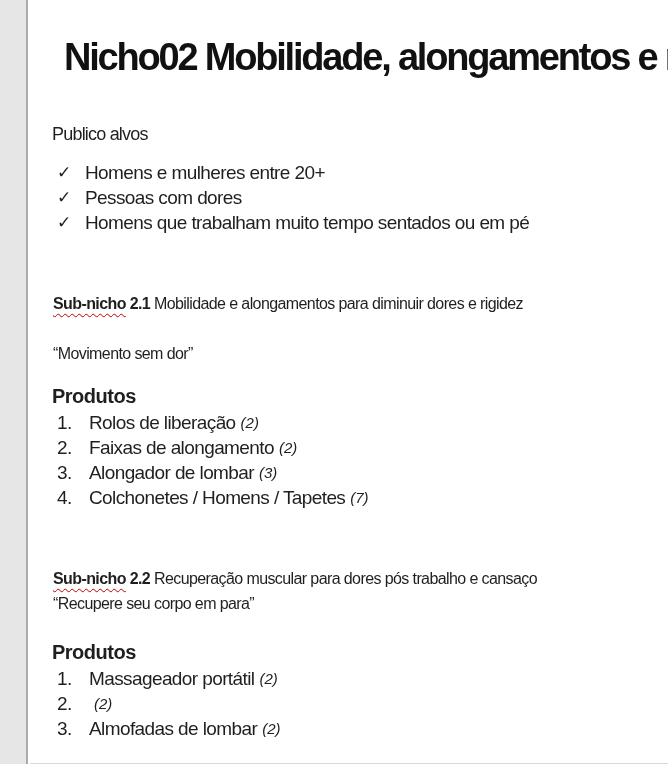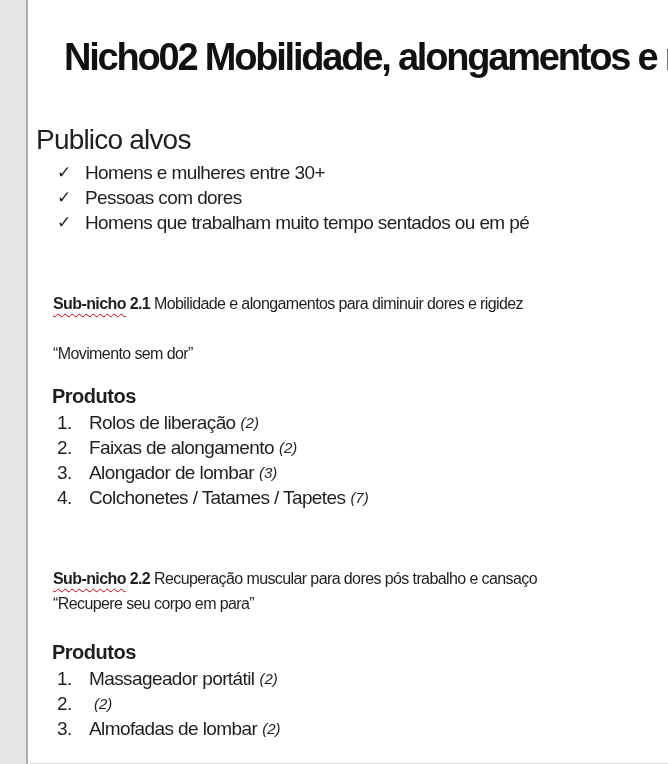--- a/index.html
+++ b/index.html
@@ -21,22 +21,22 @@
   .doc-page{
     position:absolute;left:30px;top:0;right:0;bottom:0;background:#ffffff;
   }
   .doc-title{
     position:absolute;left:34px;top:36px;margin:0;
     font-size:38px;font-weight:700;letter-spacing:-2.2px;
     white-space:nowrap;overflow:hidden;max-width:604px;
     color:#111111;
   }
   .audience-heading{
-    position:absolute;left:6px;top:124px;margin:0;
-    font-size:28px;font-weight:400;letter-spacing:-0.8px;
+    position:absolute;left:22px;top:124px;margin:0;
+    font-size:18px;font-weight:400;letter-spacing:-0.8px;
     white-space:nowrap;
   }
   .check-list{
     position:absolute;left:27px;top:160px;
     font-size:19px;letter-spacing:-0.6px;line-height:25px;
   }
   .check-row{display:flex;white-space:nowrap;}
   .check-icon{
     width:28px;flex:0 0 28px;font-size:17px;color:#1f1f1f;
   }
@@ -86,21 +86,21 @@
 
 <div class="doc-page">
 
   <h1 class="doc-title">Nicho02 Mobilidade, alongamentos e re</h1>
 
   <h2 class="audience-heading">Publico alvos</h2>
 
   <div class="check-list">
     <div class="check-row">
       <span class="check-icon">✓</span>
-      <span>Homens e mulheres entre 30+</span>
+      <span>Homens e mulheres entre 20+</span>
     </div>
     <div class="check-row">
       <span class="check-icon">✓</span>
       <span>Pessoas com dores</span>
     </div>
     <div class="check-row">
       <span class="check-icon">✓</span>
       <span>Homens que trabalham muito tempo sentados ou em pé</span>
     </div>
   </div>
@@ -125,21 +125,21 @@
       <span>Faixas de alongamento</span>
       <span class="count">(2)</span>
     </div>
     <div class="product-row">
       <span class="product-num">3.</span>
       <span>Alongador de lombar</span>
       <span class="count">(3)</span>
     </div>
     <div class="product-row">
       <span class="product-num">4.</span>
-      <span>Colchonetes / Tatames / Tapetes</span>
+      <span>Colchonetes / Homens / Tapetes</span>
       <span class="count">(7)</span>
     </div>
   </div>
 
   <p class="para sub2">
     <span class="b"><span class="misspelled">Sub-nicho</span> <span>2.2</span></span>
     <span>Recuperação muscular para dores pós trabalho e cansaço</span><br>
     <span>“Recupere seu corpo em para”</span>
   </p>
 

